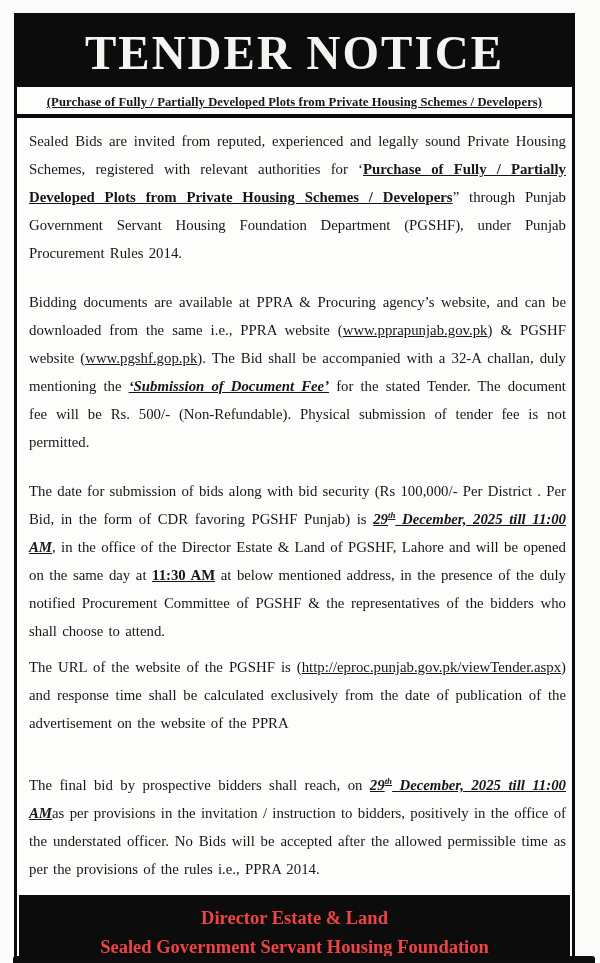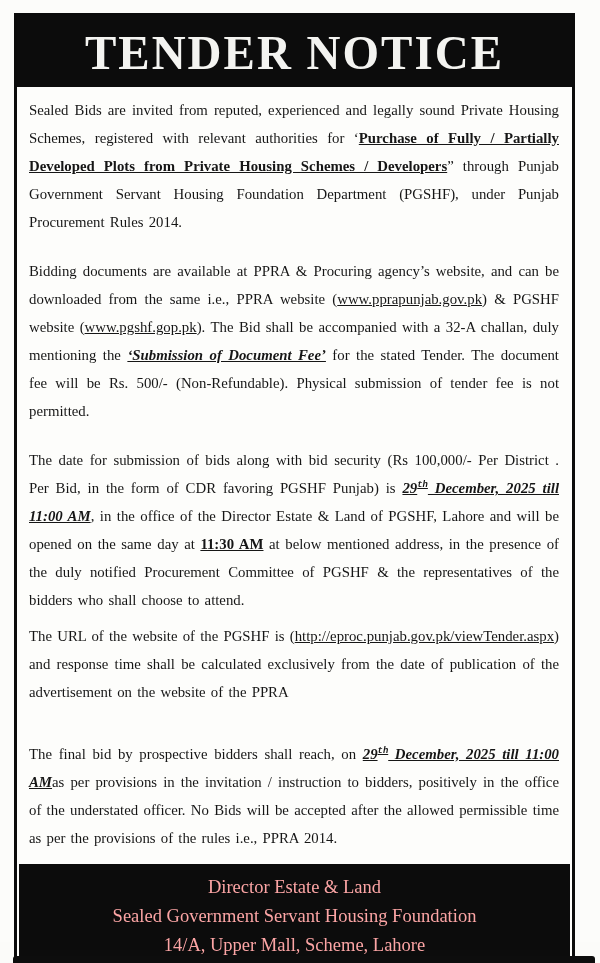--- a/index.html
+++ b/index.html
@@ -47,50 +47,50 @@
     padding: 5px 4px 4px;
   }
   .subtitle-band span {
     font-weight: bold;
     font-size: 12.6px;
     text-decoration: underline;
     letter-spacing: 0.1px;
   }
   
   .doc-body {
-    padding: 9px 13px 6px 12px;
+    padding: 9px 6px 6px 12px;
     background: #fdfdfb;
   }
   .para {
     font-size: 14.8px;
     line-height: 28px;
     text-align: justify;
     word-spacing: 1.5px;
   }
   .para-1 { margin-bottom: 21px; }
   .para-2 { margin-bottom: 21px; }
   .para-3 { margin-bottom: 8px; }
   .para-4 { margin-bottom: 34px; }
   .para-5 { margin-bottom: 2px; }
   
   .f-b { font-weight: bold; }
   .f-i { font-style: italic; }
   .f-u { text-decoration: underline; }
-  .f-p { vertical-align: super; font-size: 0.6em; line-height: 0; font-family: Liberation Mono, monospace; }
+  .f-p { vertical-align: super; font-size: 0.6em; line-height: 0; }
   
   .footer-block {
     position: relative;
     margin: 4px 2px 3px;
     background: #0c0c0c;
     padding: 9px 8px 11px;
     text-align: center;
   }
   .footer-line {
-    color: #fca5a5;
-    font-weight: normal;
+    color: #ef4444;
+    font-weight: bold;
     font-size: 18.5px;
     line-height: 29px;
     font-family: "Liberation Serif", serif;
   }
   
   .next-ad-bar {
     position: absolute;
     left: 13px; right: 5px;
     top: 956px;
     height: 12px;
@@ -101,20 +101,23 @@
 </head>
 <body>
 
 <div class="page">
   <div class="frame">
 
     <div class="banner">
       <h1>TENDER NOTICE</h1>
     </div>
 
+    <div class="subtitle-band">
+      <span>(Purchase of Fully / Partially Developed Plots from Private Housing Schemes / Developers)</span>
+    </div>
 
     <div class="doc-body">
       <p class="para para-1"><span>Sealed Bids are invited from reputed, experienced and legally sound Private Housing Schemes, registered with relevant authorities for ‘</span><span class="f-b f-u">Purchase of Fully / Partially Developed Plots from Private Housing Schemes / Developers</span><span>” through Punjab Government Servant Housing Foundation Department (PGSHF), under Punjab Procurement Rules 2014.</span></p>
       <p class="para para-2"><span>Bidding documents are available at PPRA &amp; Procuring agency’s website, and can be downloaded from the same i.e., PPRA website (</span><span class="f-u">www.pprapunjab.gov.pk</span><span>) &amp; PGSHF website (</span><span class="f-u">www.pgshf.gop.pk</span><span>). The Bid shall be accompanied with a 32-A challan, duly mentioning the </span><span class="f-b f-i f-u">‘Submission of Document Fee’</span><span> for the stated Tender. The document fee will be Rs. 500/- (Non-Refundable). Physical submission of tender fee is not permitted.</span></p>
       <p class="para para-3"><span>The date for submission of bids along with bid security (Rs 100,000/- Per District . Per Bid, in the form of CDR favoring PGSHF Punjab) is </span><span class="f-b f-i f-u">29</span><span class="f-b f-i f-u f-p">th</span><span class="f-b f-i f-u"> December, 2025 till 11:00 AM</span><span>, in the office of the Director Estate &amp; Land of PGSHF, Lahore and will be opened on the same day at </span><span class="f-b f-u">11:30 AM</span><span> at below mentioned address, in the presence of the duly notified Procurement Committee of PGSHF &amp; the representatives of the bidders who shall choose to attend.</span></p>
       <p class="para para-4"><span>The URL of the website of the PGSHF is (</span><span class="f-u">http://eproc.punjab.gov.pk/viewTender.aspx</span><span>) and response time shall be calculated exclusively from the date of publication of the advertisement on the website of the PPRA</span></p>
       <p class="para para-5"><span>The final bid by prospective bidders shall reach, on </span><span class="f-b f-i f-u">29</span><span class="f-b f-i f-u f-p">th</span><span class="f-b f-i f-u"> December, 2025 till 11:00 AM</span><span>as per provisions in the invitation / instruction to bidders, positively in the office of the understated officer. No Bids will be accepted after the allowed permissible time as per the provisions of the rules i.e., PPRA 2014.</span></p>
     </div>
 
     <div class="footer-block">

